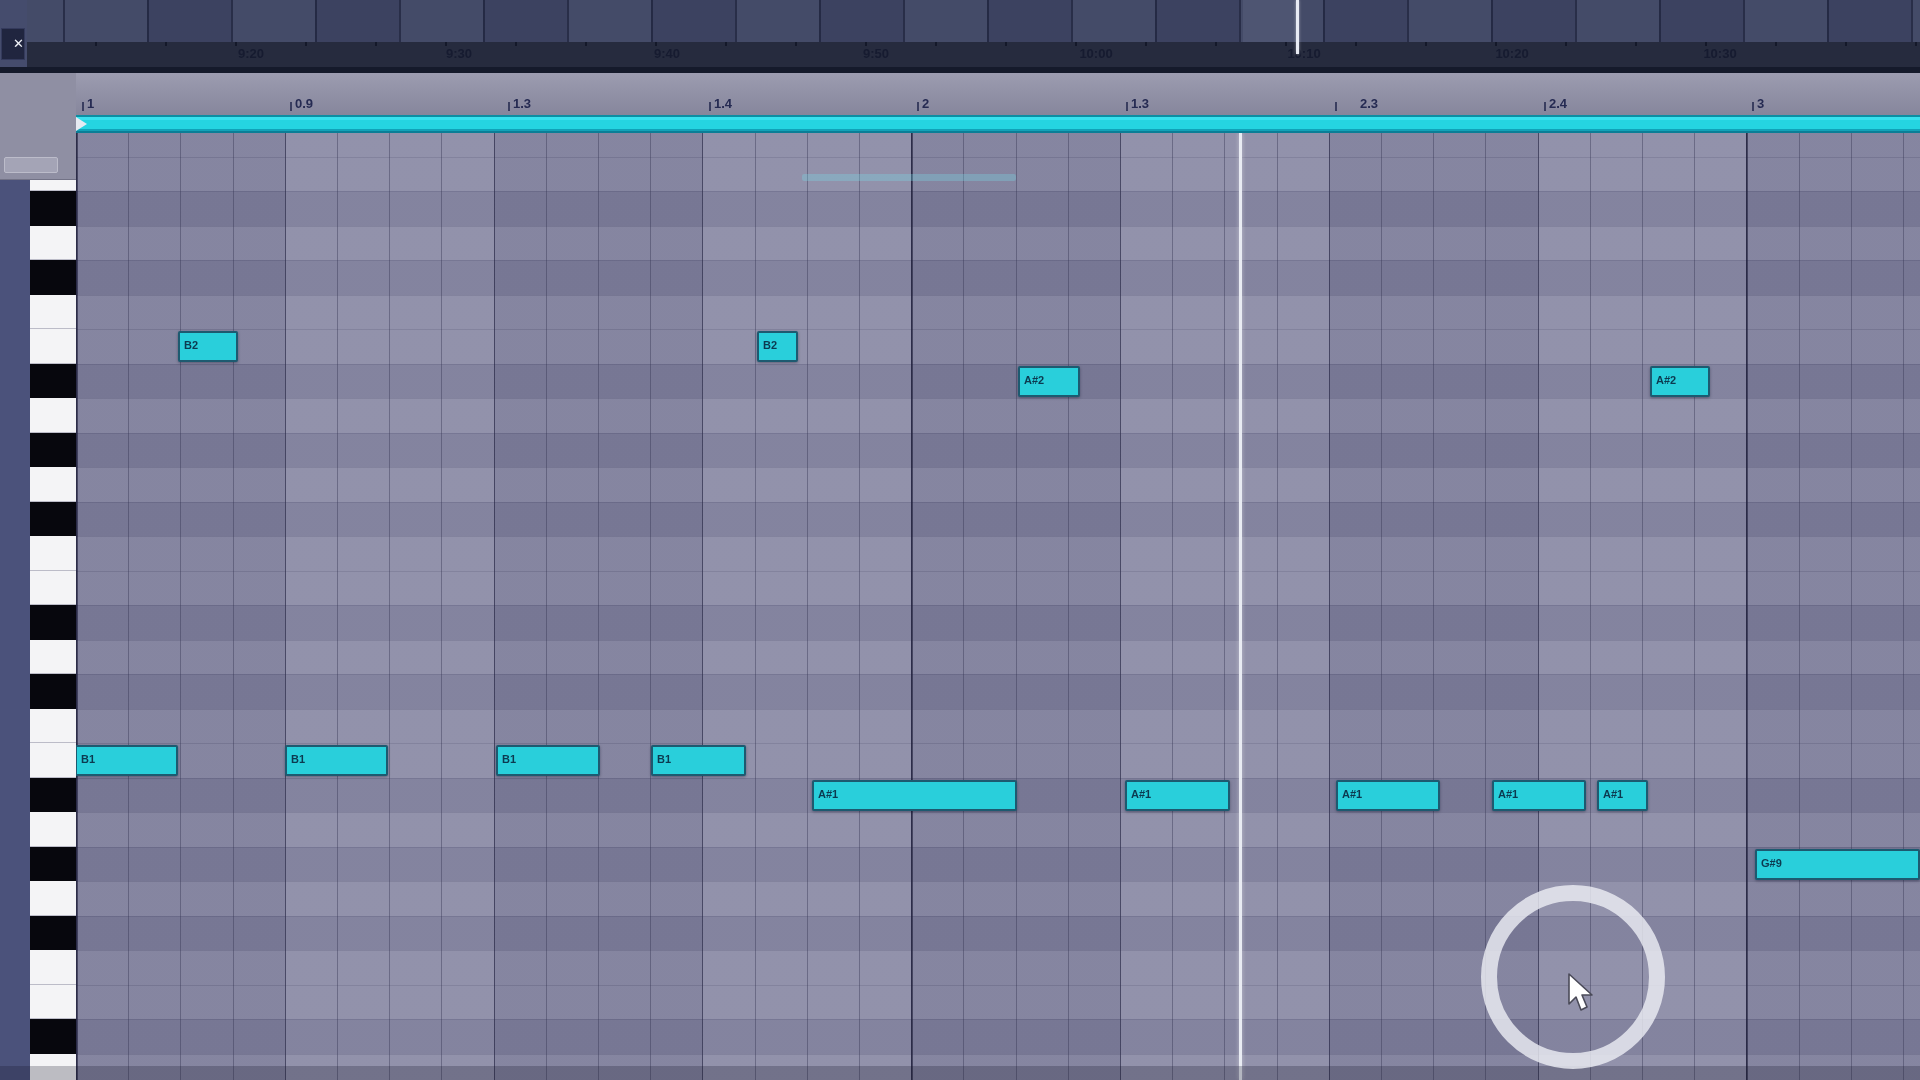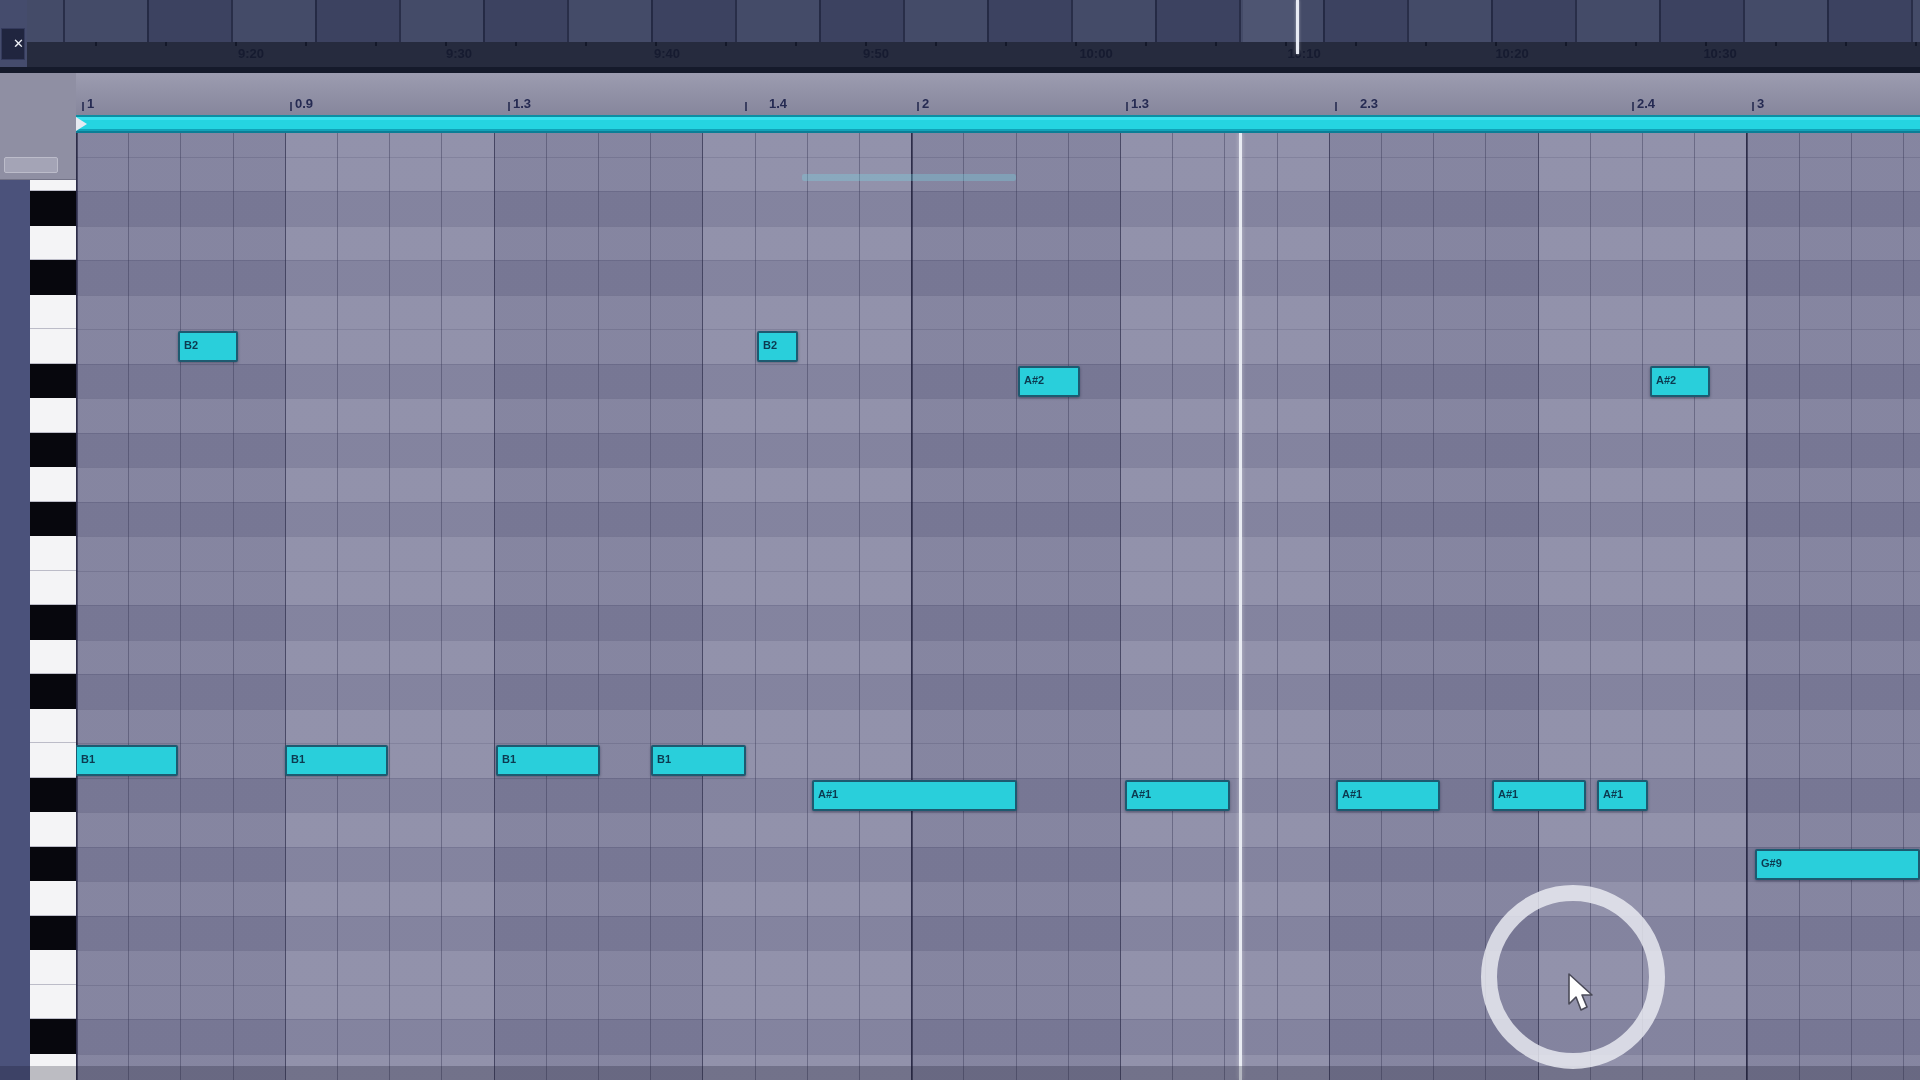--- a/index.html
+++ b/index.html
@@ -113,37 +113,37 @@
           <span class="txt">1</span>
         </div>
         <div class="ruler-label" style="left: 290px;">
           <span class="tick"></span>
           <span class="txt">0.9</span>
         </div>
         <div class="ruler-label" style="left: 508px;">
           <span class="tick"></span>
           <span class="txt">1.3</span>
         </div>
-        <div class="ruler-label" style="left: 745px; gap: 19px;">
+        <div class="ruler-label" style="left: 709px;">
           <span class="tick"></span>
           <span class="txt">1.4</span>
         </div>
         <div class="ruler-label" style="left: 917px;">
           <span class="tick"></span>
           <span class="txt">2</span>
         </div>
         <div class="ruler-label" style="left: 1126px;">
           <span class="tick"></span>
           <span class="txt">1.3</span>
         </div>
         <div class="ruler-label" style="left: 1335px; gap: 20px;">
           <span class="tick"></span>
           <span class="txt">2.3</span>
         </div>
-        <div class="ruler-label" style="left: 1632px;">
+        <div class="ruler-label" style="left: 1544px;">
           <span class="tick"></span>
           <span class="txt">2.4</span>
         </div>
         <div class="ruler-label" style="left: 1752px;">
           <span class="tick"></span>
           <span class="txt">3</span>
         </div>
       </div>
   </div>
 

